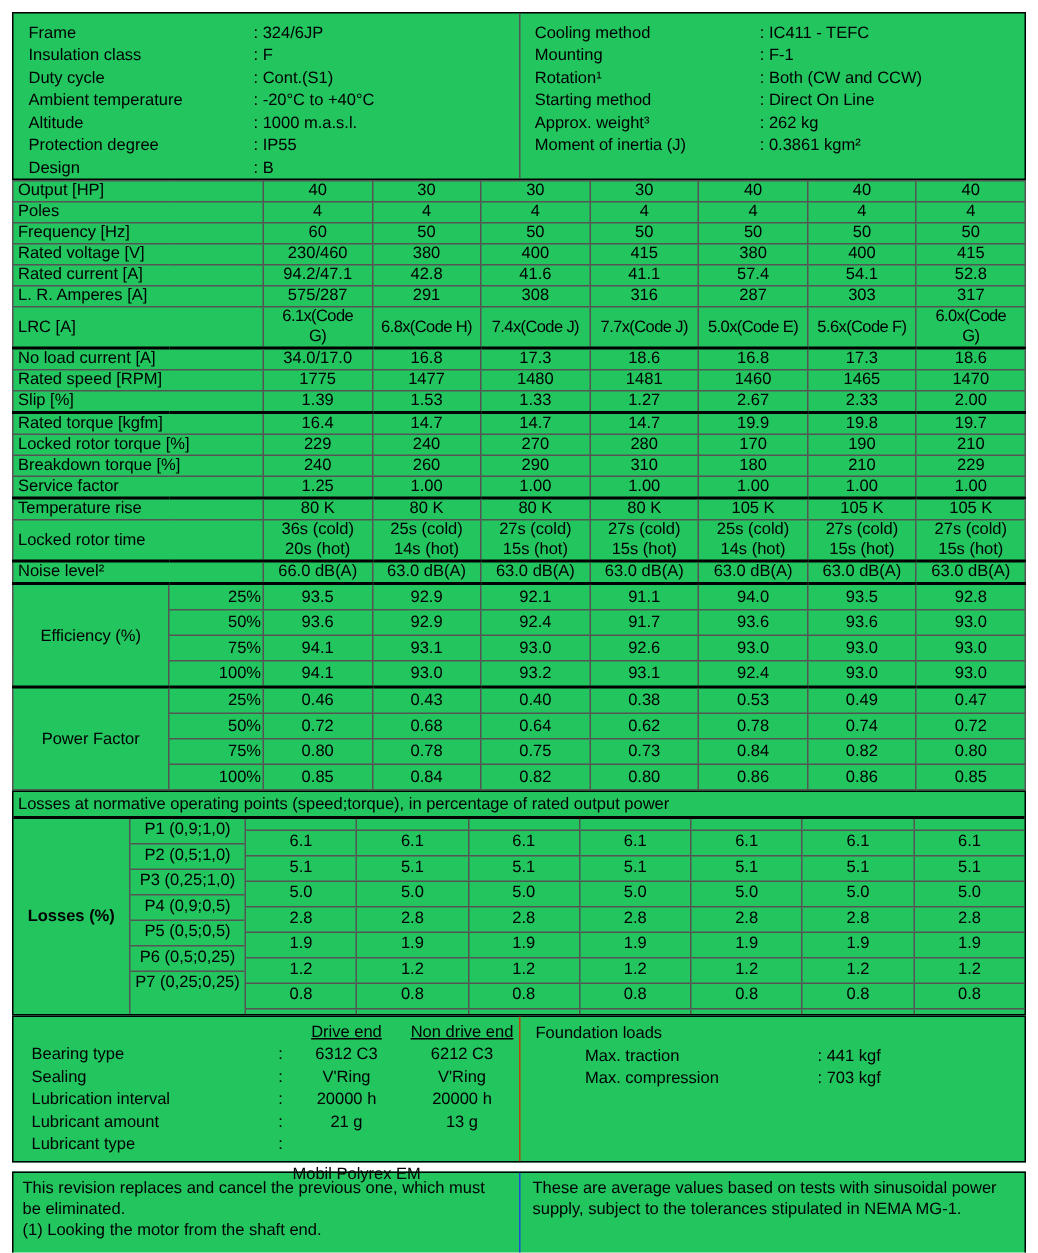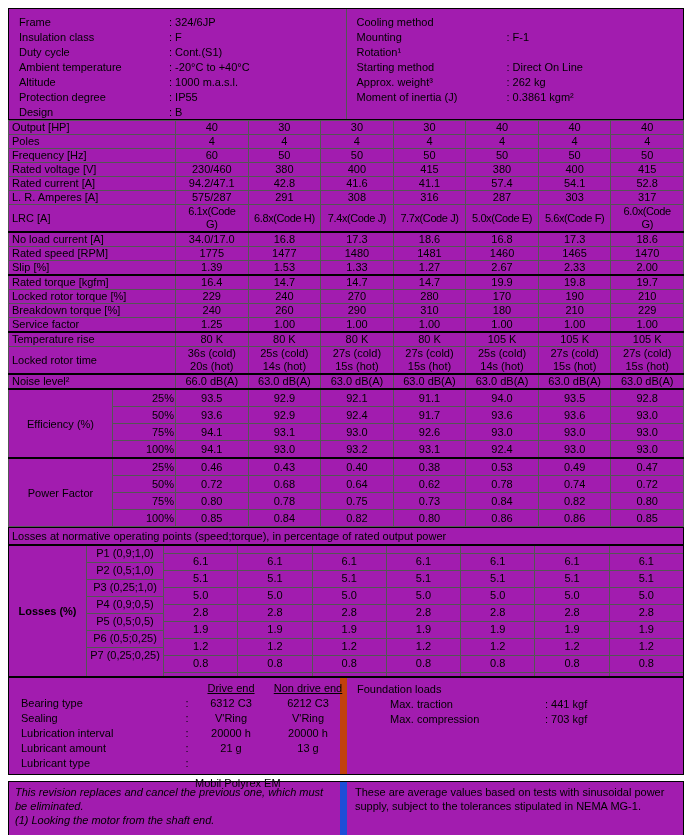--- a/index.html
+++ b/index.html
@@ -1,18 +1,18 @@
 <!DOCTYPE html>
 <html><head>
 <meta charset="utf-8">
 <style>
   html,body{margin:0;padding:0;background:#fff;}
   body{width:692px;height:835px;position:relative;font-family:"Liberation Sans",sans-serif;font-size:11px;color:#000;overflow:hidden;}
   .page{position:absolute;left:8px;top:8px;width:676px;}
-  .box{border:1px solid #000;background:#a21caf;box-sizing:border-box;}
+  .box{border:1px solid #000;background:#22c55e;box-sizing:border-box;}
 
   
   .info-box{display:flex;height:112px;}
   .info-panel{flex:1;padding:6px 0 0 10px;box-sizing:border-box;}
   .info-panel.left{border-right:1px solid #555;}
   .info-row{display:flex;height:15px;line-height:15px;}
   .info-label{width:150px;flex:none;}
   .info-value{flex:1;}
 
   
@@ -35,37 +35,37 @@
   .losses-values{flex:1;display:flex;flex-direction:column;}
   .vrow,.vspacer,.vfill{display:flex;flex:none;}
   .vrow{height:16px;line-height:15px;border-bottom:1px solid #555;}
   .vspacer{height:7px;border-bottom:1px solid #555;}
   .vfill{flex:1;}
   .vcell{flex:1;text-align:center;border-left:1px solid #555;overflow:hidden;}
   .vcell.first{border-left:none;}
 
   
   .bearings-box{display:flex;min-height:94px;}
-  .bearing-left{width:338px;flex:none;border-right:7px solid #c2410c;padding:3px 0 3px 12px;box-sizing:border-box;}
+  .bearing-left{width:338px;flex:none;border-right:1px solid #c2410c;padding:3px 0 3px 12px;box-sizing:border-box;}
   .b-row{display:flex;height:15px;line-height:15px;}
   .b-label{width:158px;flex:none;}
   .b-colon{width:16px;flex:none;text-align:center;}
   .b-de{width:72px;flex:none;text-align:center;}
   .b-nde{width:82px;flex:none;text-align:center;}
   .b-span{width:154px;flex:none;text-align:left;margin-top:20px;}
   .underline{text-decoration:underline;}
   .bearing-right{flex:1;padding:3px 0 0 10px;box-sizing:border-box;}
   .f-title{height:16px;line-height:16px;}
   .f-row{display:flex;height:15px;line-height:15px;}
   .f-label{width:155px;flex:none;padding-left:33px;}
   .f-value{flex:1;}
 
   
   .footer-box{margin-top:6px;display:flex;min-height:56px;}
-  .footer-left{width:338px;flex:none;border-right:7px solid #1d4ed8;padding:3px 8px 4px 6px;box-sizing:border-box;line-height:14px;font-style:italic;}
+  .footer-left{width:338px;flex:none;border-right:1px solid #1d4ed8;padding:3px 8px 4px 6px;box-sizing:border-box;line-height:14px;}
   .footer-right{flex:1;padding:3px 8px 4px 8px;box-sizing:border-box;line-height:14px;}
 </style>
 </head>
 <body>
 
 <div class="page">
 
   <div class="box info-box">
     <div class="info-panel left" id="info-left">
         <div class="info-row">
@@ -93,27 +93,29 @@
           <span class="info-value">: IP55</span>
         </div>
         <div class="info-row">
           <span class="info-label">Design</span>
           <span class="info-value">: B</span>
         </div>
       </div>
     <div class="info-panel" id="info-right">
         <div class="info-row">
           <span class="info-label">Cooling method</span>
+          <span class="info-value">: IC411 - TEFC</span>
         </div>
         <div class="info-row">
           <span class="info-label">Mounting</span>
           <span class="info-value">: F-1</span>
         </div>
         <div class="info-row">
           <span class="info-label">Rotation¹</span>
+          <span class="info-value">: Both (CW and CCW)</span>
         </div>
         <div class="info-row">
           <span class="info-label">Starting method</span>
           <span class="info-value">: Direct On Line</span>
         </div>
         <div class="info-row">
           <span class="info-label">Approx. weight³</span>
           <span class="info-value">: 262 kg</span>
         </div>
         <div class="info-row">

